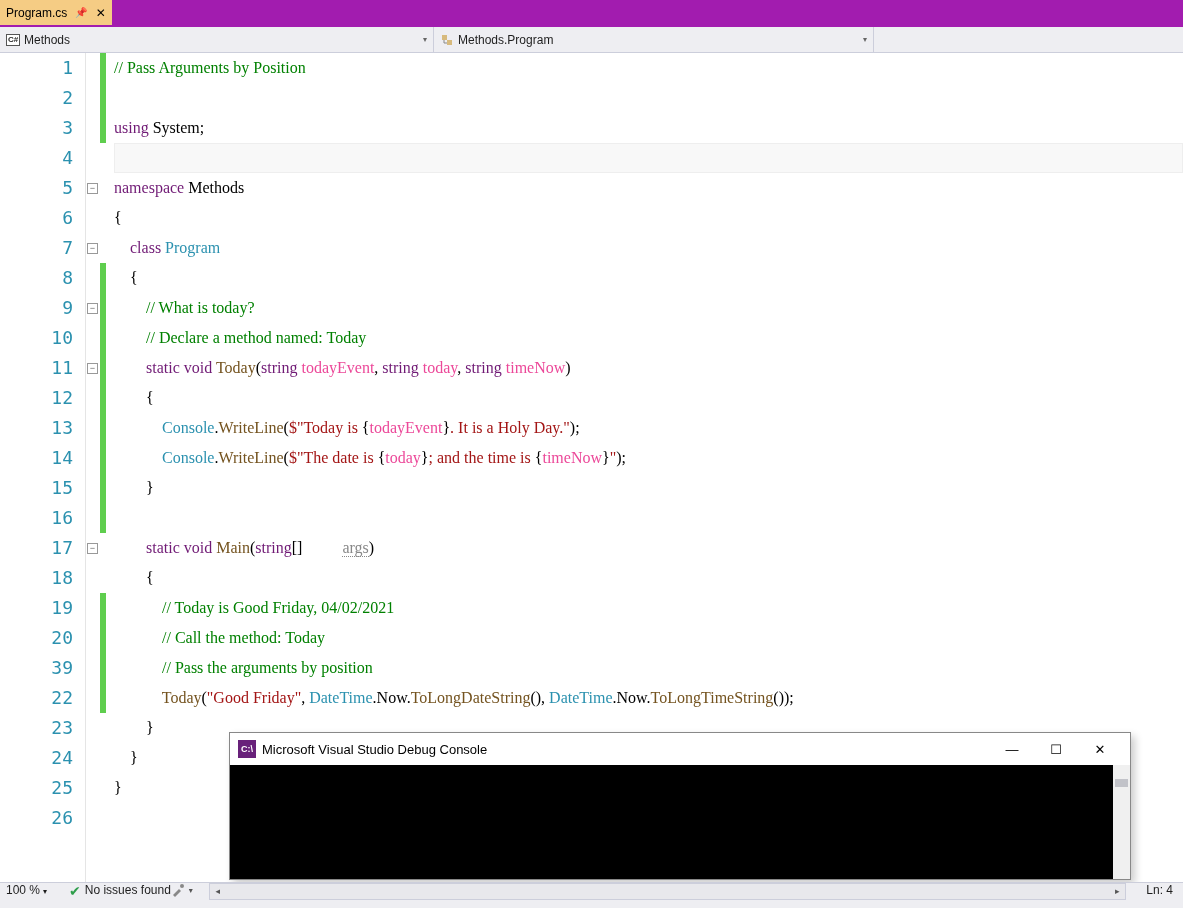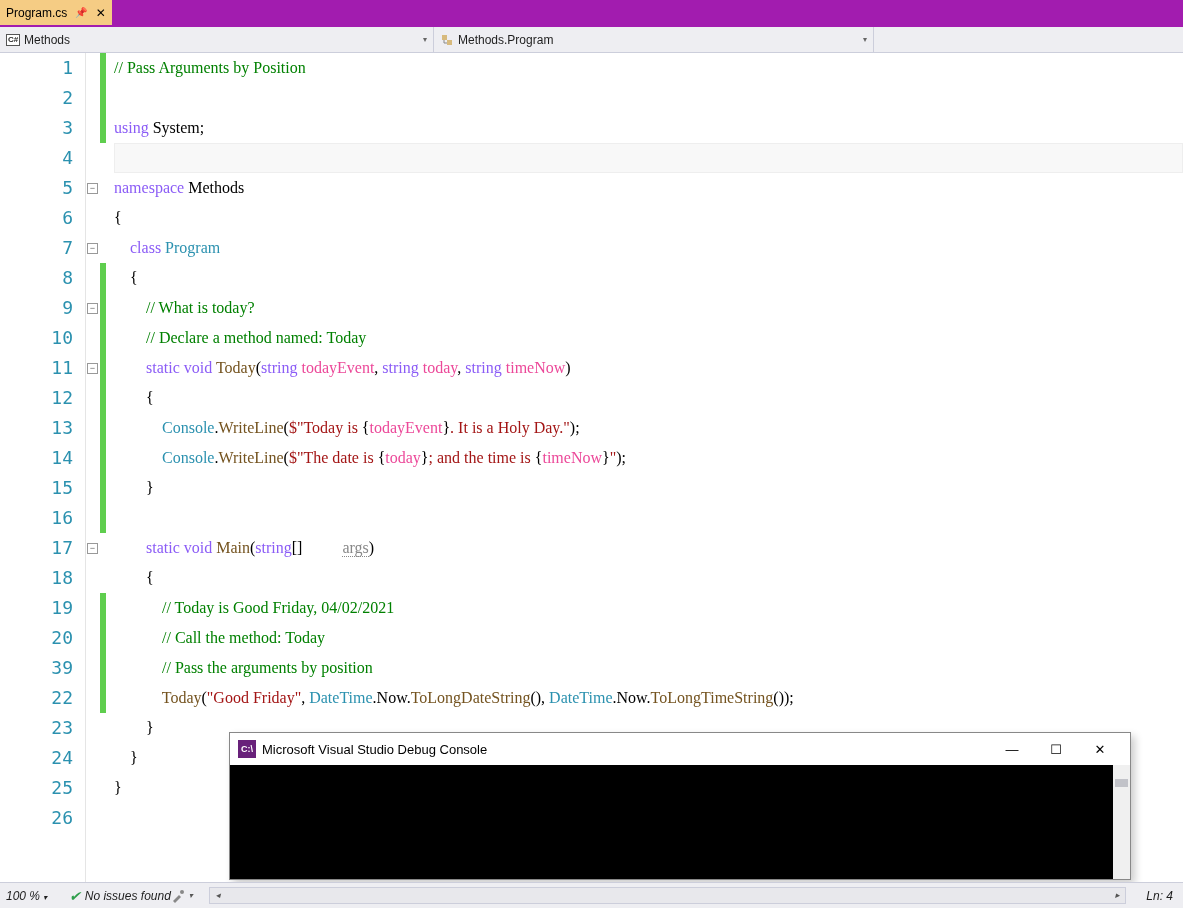--- a/index.html
+++ b/index.html
@@ -25,41 +25,41 @@
 .editor { position:absolute; top:53px; left:0; right:0; bottom:26px; display:flex; background:#fff; }
 .gutter { width:86px; background:#fff; text-align:right; padding-right:12px; font-family:Consolas,monospace; font-size:18px; color:#2b91af; border-right:1px solid #e5e5e5; }
 .gutter div { height:30px; line-height:30px; }
 .foldcol { width:14px; position:relative; }
 .fold { position:absolute; width:11px; height:11px; border:1px solid #999; background:#fff; font-size:9px; line-height:9px; text-align:center; color:#666; left:1px; cursor:pointer; }
 .changecol { width:8px; position:relative; }
 .changebar { position:absolute; width:6px; background:#5fce4e; left:0; }
 .code { flex:1; font-family:'Times New Roman',serif; font-size:16px; line-height:30px; padding-left:6px; white-space:pre; overflow:hidden; }
 .code div { height:30px; }
 .c-comment { color:#008000; }
-.c-key { color:#8b5cf6; }
+.c-key { color:#701a75; }
 .c-type { color:#2b91af; }
 .c-str { color:#a31515; }
 .c-meth { color:#74531f; }
 .c-param { color:#ec4899; }
 .c-ident { color:#000; }
 .c-fade { color:#888; border-bottom:1px dotted #888;margin-left:36px; }
 .curline { background:#f8f8f8; box-shadow:inset 0 0 0 1px #eee; }
 
 
 .console { position:absolute; left:229px; top:732px; width:902px; background:#fff; border:1px solid #888; box-shadow:4px 4px 8px rgba(0,0,0,0.2); }
 .console-title { height:32px; background:#fff; display:flex; align-items:center; padding:0 8px; font-size:13px; color:#000; }
 .console-title .cicon { width:18px; height:18px; background:#68217a; color:#fff; font-size:9px; display:inline-flex; align-items:center; justify-content:center; margin-right:6px; font-weight:bold; }
 .console-title .spacer { flex:1; }
 .console-title .wbtn { width:44px; text-align:center; font-size:13px; }
 .console-body { background:#000; color:#ccc; font-family:Consolas,monospace; font-size:18px; line-height:30px; padding:2px 6px 22px 6px; white-space:pre; position:relative; }
 .console-scroll { position:absolute; right:0; top:0; bottom:0; width:17px; background:#f0f0f0; }
 .console-thumb { position:absolute; top:14px; left:2px; right:2px; height:8px; background:#c2c3c9; }
 
 
-.status { position:absolute; left:0; right:0; bottom:0; height:26px; background:#eeeef2; border-top:1px solid #cccedb; display:flex; align-items:center; font-size:12px; color:#1e1e1e;font-style:italic; }
+.status { position:absolute; left:0; right:0; bottom:0; height:26px; background:#eeeef2; border-top:1px solid #cccedb; display:flex; align-items:flex-start; font-size:12px; color:#1e1e1e; }
 .status .zoom { padding:0 6px; }
 .status .zoomcaret { font-size:8px; margin-left:3px; }
 .status .check { color:#2e9e4b; margin:0 4px 0 16px; font-size:14px; }
 .status .opts { margin-left:auto; margin-right:6px; display:flex; align-items:center; gap:4px; }
 .status .hscroll { flex:1; margin:0 10px; height:17px; background:#e8e8ec; position:relative; border:1px solid #cccedb; }
 .status .hscroll .lar, .status .hscroll .rar { position:absolute; top:0; width:16px; height:15px; text-align:center; font-size:9px; line-height:15px; color:#555; }
 .status .hscroll .lar { left:0; }
 .status .hscroll .rar { right:0; }
 .status .ln { padding:0 10px; }
 

